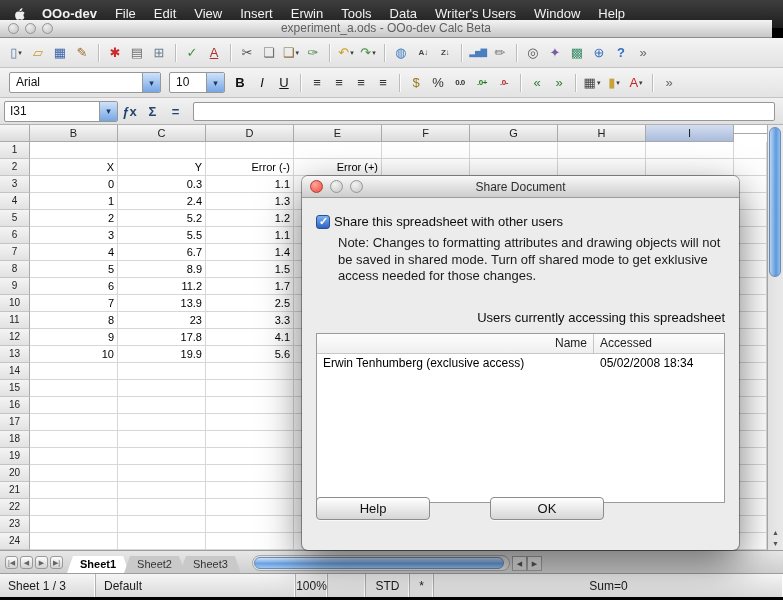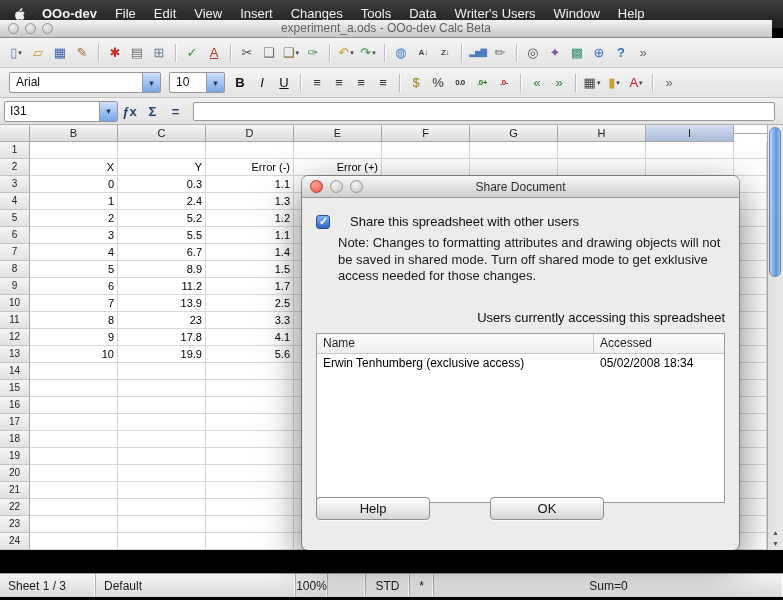--- a/index.html
+++ b/index.html
@@ -115,29 +115,29 @@
   .dialog{position:absolute;left:302px;top:176px;width:437px;height:374px;background:#ececec;border-radius:6px;
           box-shadow:0 14px 40px rgba(0,0,0,.55),0 0 0 1px rgba(0,0,0,.35);z-index:30;font-size:13px;}
   .dtitle{height:22px;border-radius:6px 6px 0 0;background:linear-gradient(#f8f8f8,#cdcdcd);
           border-bottom:1px solid #9c9c9c;position:relative;text-align:center;font-size:12px;
           line-height:22px;color:#2e2e2e;box-sizing:border-box;}
   .dlights{position:absolute;left:8px;top:4px;display:flex;gap:7px;}
   .dlights span{width:13px;height:13px;border-radius:50%;box-sizing:border-box;}
   .light-close{background:radial-gradient(circle at 35% 30%,#ffa79e,#ec4c40);border:1px solid #b43a30;}
   .light-dim{background:radial-gradient(circle at 35% 30%,#f3f3f3,#c6c6c6);border:1px solid #969696;}
   .dbody{position:relative;padding:16px 14px 0 14px;height:336px;box-sizing:border-box;}
-  .chkrow{display:flex;align-items:center;gap:20px;}
+  .chkrow{display:flex;align-items:center;gap:4px;}
   .checkbox{width:14px;height:14px;border-radius:3px;flex:0 0 14px;position:relative;
             background:linear-gradient(#7db2f0,#2f63c4);border:1px solid #2b4f94;box-sizing:border-box;}
   .checkbox::after{content:"✓";position:absolute;left:2px;top:-1px;color:#fff;font-size:11px;font-weight:bold;}
   .chklabel{color:#0e0e0e;}
   .note{margin:6px 0 0 22px;width:396px;line-height:1.28;color:#1b1b1b;}
   .users-label{margin-top:25px;color:#0e0e0e;text-align:right;}
   .utable{margin-top:8px;height:170px;border:1px solid #9b9b9b;background:#fff;font-size:12px;box-sizing:border-box;}
-  .uhead{display:flex;height:19px;border-bottom:1px solid #c6c6c6;background:linear-gradient(#fdfdfd,#efefef);}
+  .uhead{display:flex;height:19px;border-bottom:1px solid #c6c6c6;background:linear-gradient(#fdfdfd,#efefef);text-align:right;}
   .uh{line-height:18px;padding:0 6px;color:#222;box-sizing:border-box;}
   .uh.col-name{width:277px;border-right:1px solid #c6c6c6;}
   .urow{display:flex;height:18px;line-height:18px;}
   .uc{padding:0 6px;box-sizing:border-box;white-space:nowrap;overflow:hidden;}
   .uc.col-name{width:277px;}
   .dbuttons{position:absolute;left:14px;bottom:14px;display:flex;}
   .btn{width:114px;height:23px;border-radius:4px;background:linear-gradient(#ffffff,#d6d6d6);
        border:1px solid #8c8c8c;box-sizing:border-box;font-size:13px;line-height:21px;text-align:center;
        color:#111;box-shadow:0 1px 0 rgba(255,255,255,.7);}
   .btn-ok{margin-left:60px;}
@@ -153,21 +153,21 @@
       <svg width="13" height="15" viewBox="0 0 13 15">
         <path fill="#ededed" d="M9.1,4.4c1.1,0,2,.6,2.6,1.5c-1.4,.9-1.7,3-.3,4.3c-.5,1.2-1.3,2.5-2.4,2.5c-.9,0-1.2-.5-2.2-.5c-1,0-1.4,.5-2.2,.5c-1.1,0-2.5-2.3-2.5-4.3c0-2.3,1.5-3.9,3.1-3.9c.8,0,1.5,.5,2,.5C7.7,5,8.4,4.4,9.1,4.4z M8.7,3.3c.5-.6,.8-1.4,.7-2.3C8.6,1.1,7.7,1.6,7.2,2.2C6.7,2.8,6.3,3.6,6.5,4.4C7.3,4.4,8.2,3.9,8.7,3.3z"></path>
       </svg>
     </span>
     <div class="icon-strip" id="menu-items">
         <span class="menu-item app">OOo-dev</span>
         <span class="menu-item">File</span>
         <span class="menu-item">Edit</span>
         <span class="menu-item">View</span>
         <span class="menu-item">Insert</span>
-        <span class="menu-item">Changes</span>
+        <span class="menu-item">Erwin</span>
         <span class="menu-item">Tools</span>
         <span class="menu-item">Data</span>
         <span class="menu-item">Writer's Users</span>
         <span class="menu-item">Window</span>
         <span class="menu-item">Help</span>
       </div>
   </div>
 
   <div class="titlebar">
     <span class="tl">
@@ -666,20 +666,40 @@
         </div>
       </div>
   </div>
 
   <div class="vscroll">
     <div class="vthumb"></div>
     <div class="varrow up">▲</div>
     <div class="varrow down">▼</div>
   </div>
 
+  <div class="tabbar">
+    <div class="tab-nav" id="tab-nav">
+        <span class="navbtn">|◀</span>
+        <span class="navbtn">◀</span>
+        <span class="navbtn">▶</span>
+        <span class="navbtn">▶|</span>
+      </div>
+    <div class="icon-strip" id="sheet-tabs" style="display:flex;align-items:flex-end;">
+        <span class="sheettab active">Sheet1</span>
+        <span class="sheettab">Sheet2</span>
+        <span class="sheettab">Sheet3</span>
+      </div>
+    <div class="hscroll">
+      <div class="hthumb"></div>
+    </div>
+    <div class="harrows">
+      <span class="harrow">◀</span>
+      <span class="harrow">▶</span>
+    </div>
+  </div>
 
   <div class="statusbar">
     <div class="seg seg-sheet">Sheet 1 / 3</div>
     <div class="seg seg-style">Default</div>
     <div class="seg seg-zoom">100%</div>
     <div class="seg seg-empty"></div>
     <div class="seg seg-mode">STD</div>
     <div class="seg seg-mod">*</div>
     <div class="seg seg-sum">Sum=0</div>
   </div>

